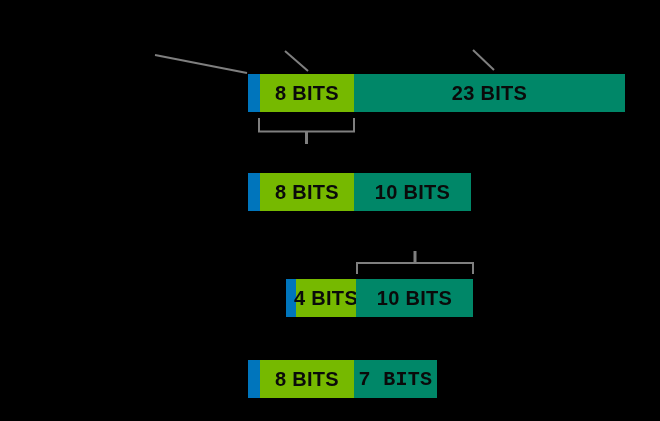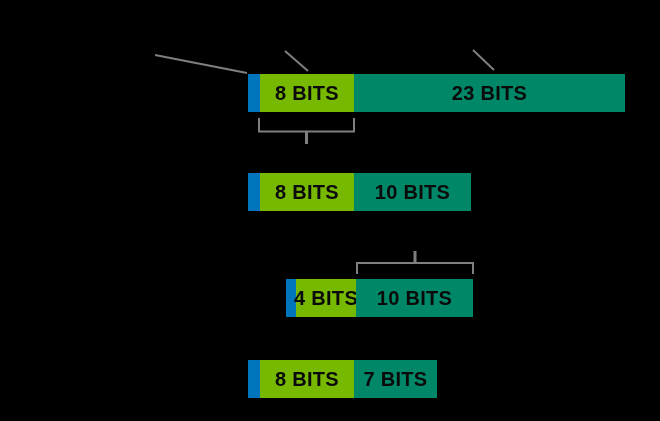--- a/index.html
+++ b/index.html
@@ -60,21 +60,21 @@
   
   #bar3 { left: 0; top: 279px; }
   #bar3 .s0 { left: 286px; width: 10px; }
   #bar3 .s1 { left: 296px; width: 60px; }
   #bar3 .s2 { left: 356px; width: 117px; }
 
   
   #bar4 { left: 0; top: 360px; }
   #bar4 .s0 { left: 248px; width: 12px; }
   #bar4 .s1 { left: 260px; width: 94px; }
-  #bar4 .s2 { left: 354px; width: 83px; }
+  #bar4 .s2 { left: 354px; width: 83px; font-family: Liberation Mono, monospace; }
 </style>
 </head>
 <body>
 
 <div class="canvas">
 
   <svg class="overlay" viewBox="0 0 660 421" xmlns="http://www.w3.org/2000/svg">
 
     <line x1="155" y1="55" x2="247" y2="73" stroke="#7F7F7F" stroke-width="2"></line>
     <line x1="285" y1="51" x2="308" y2="71" stroke="#7F7F7F" stroke-width="2"></line>

